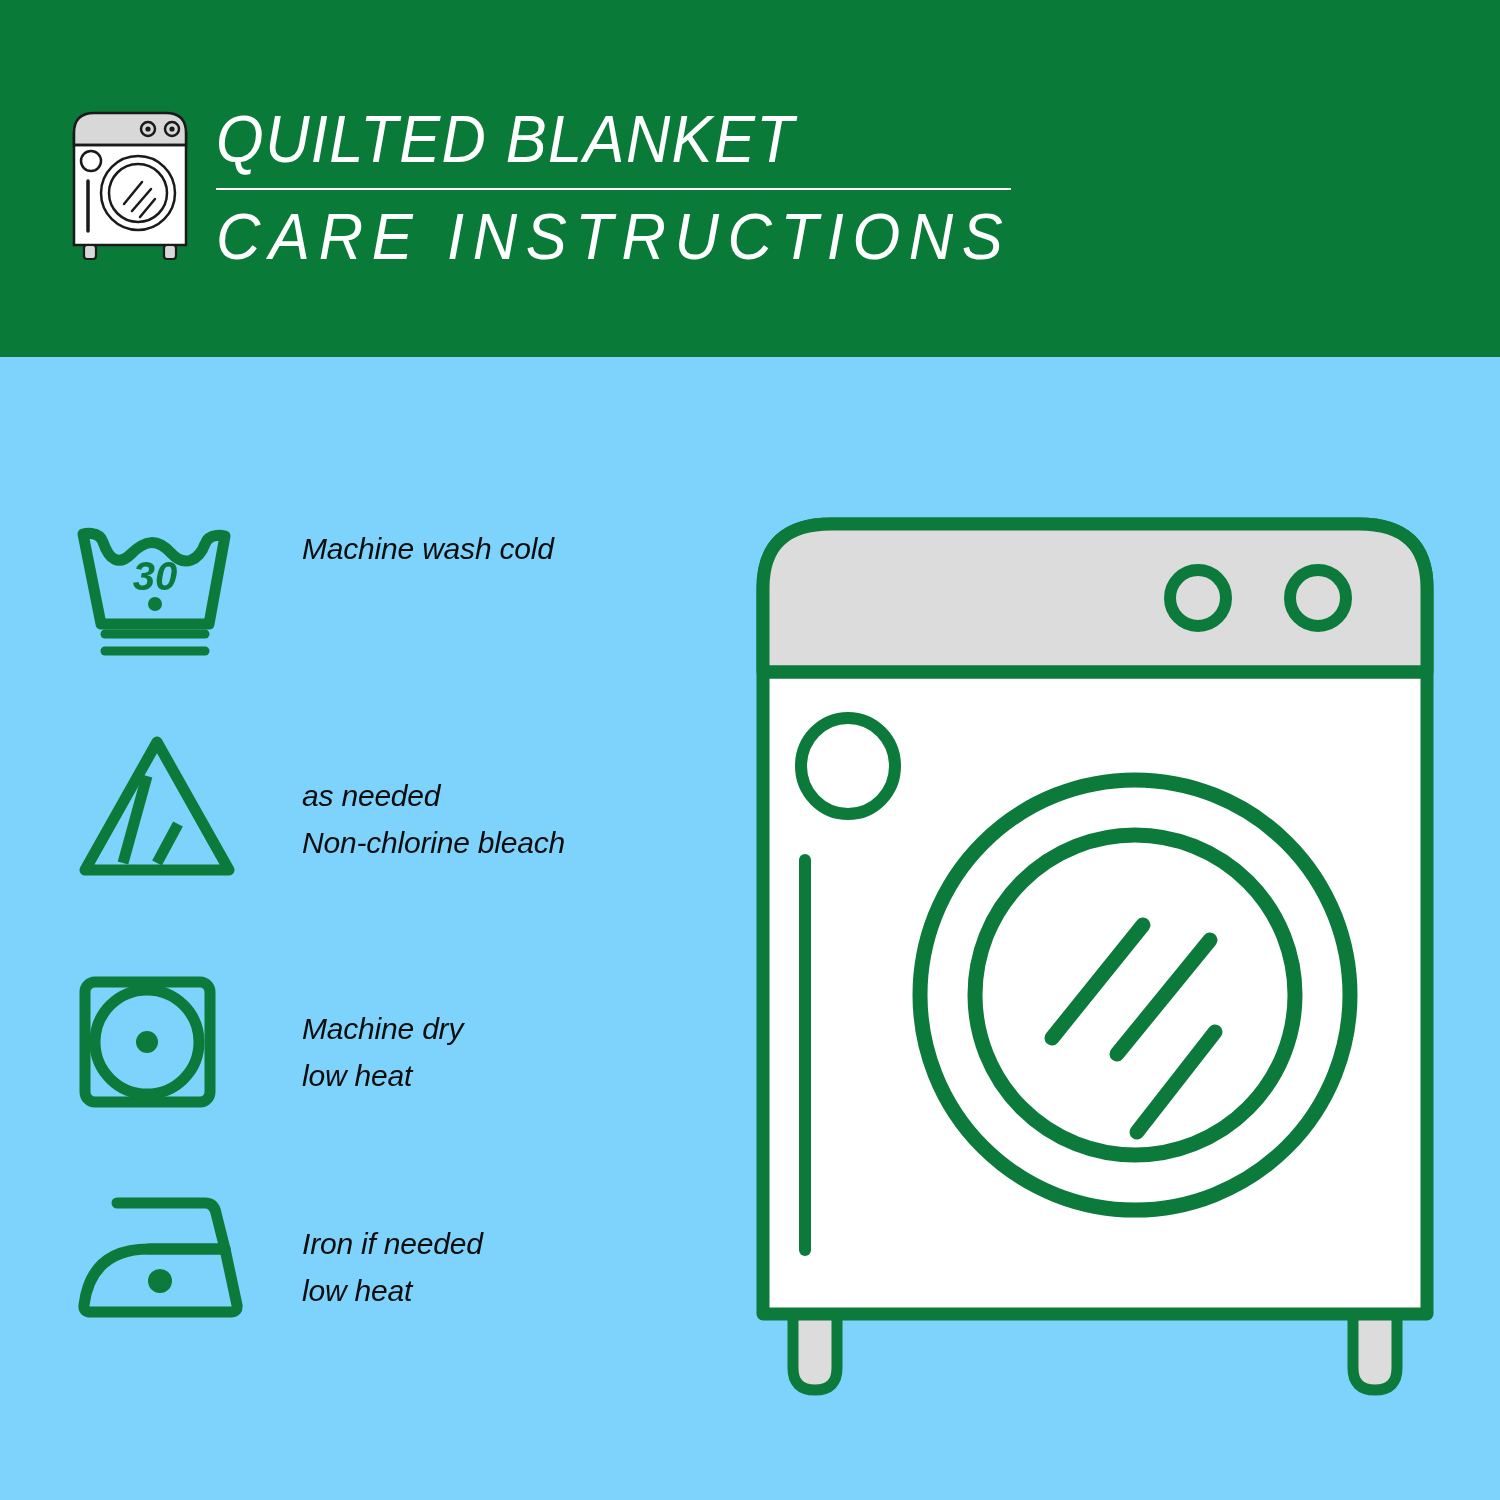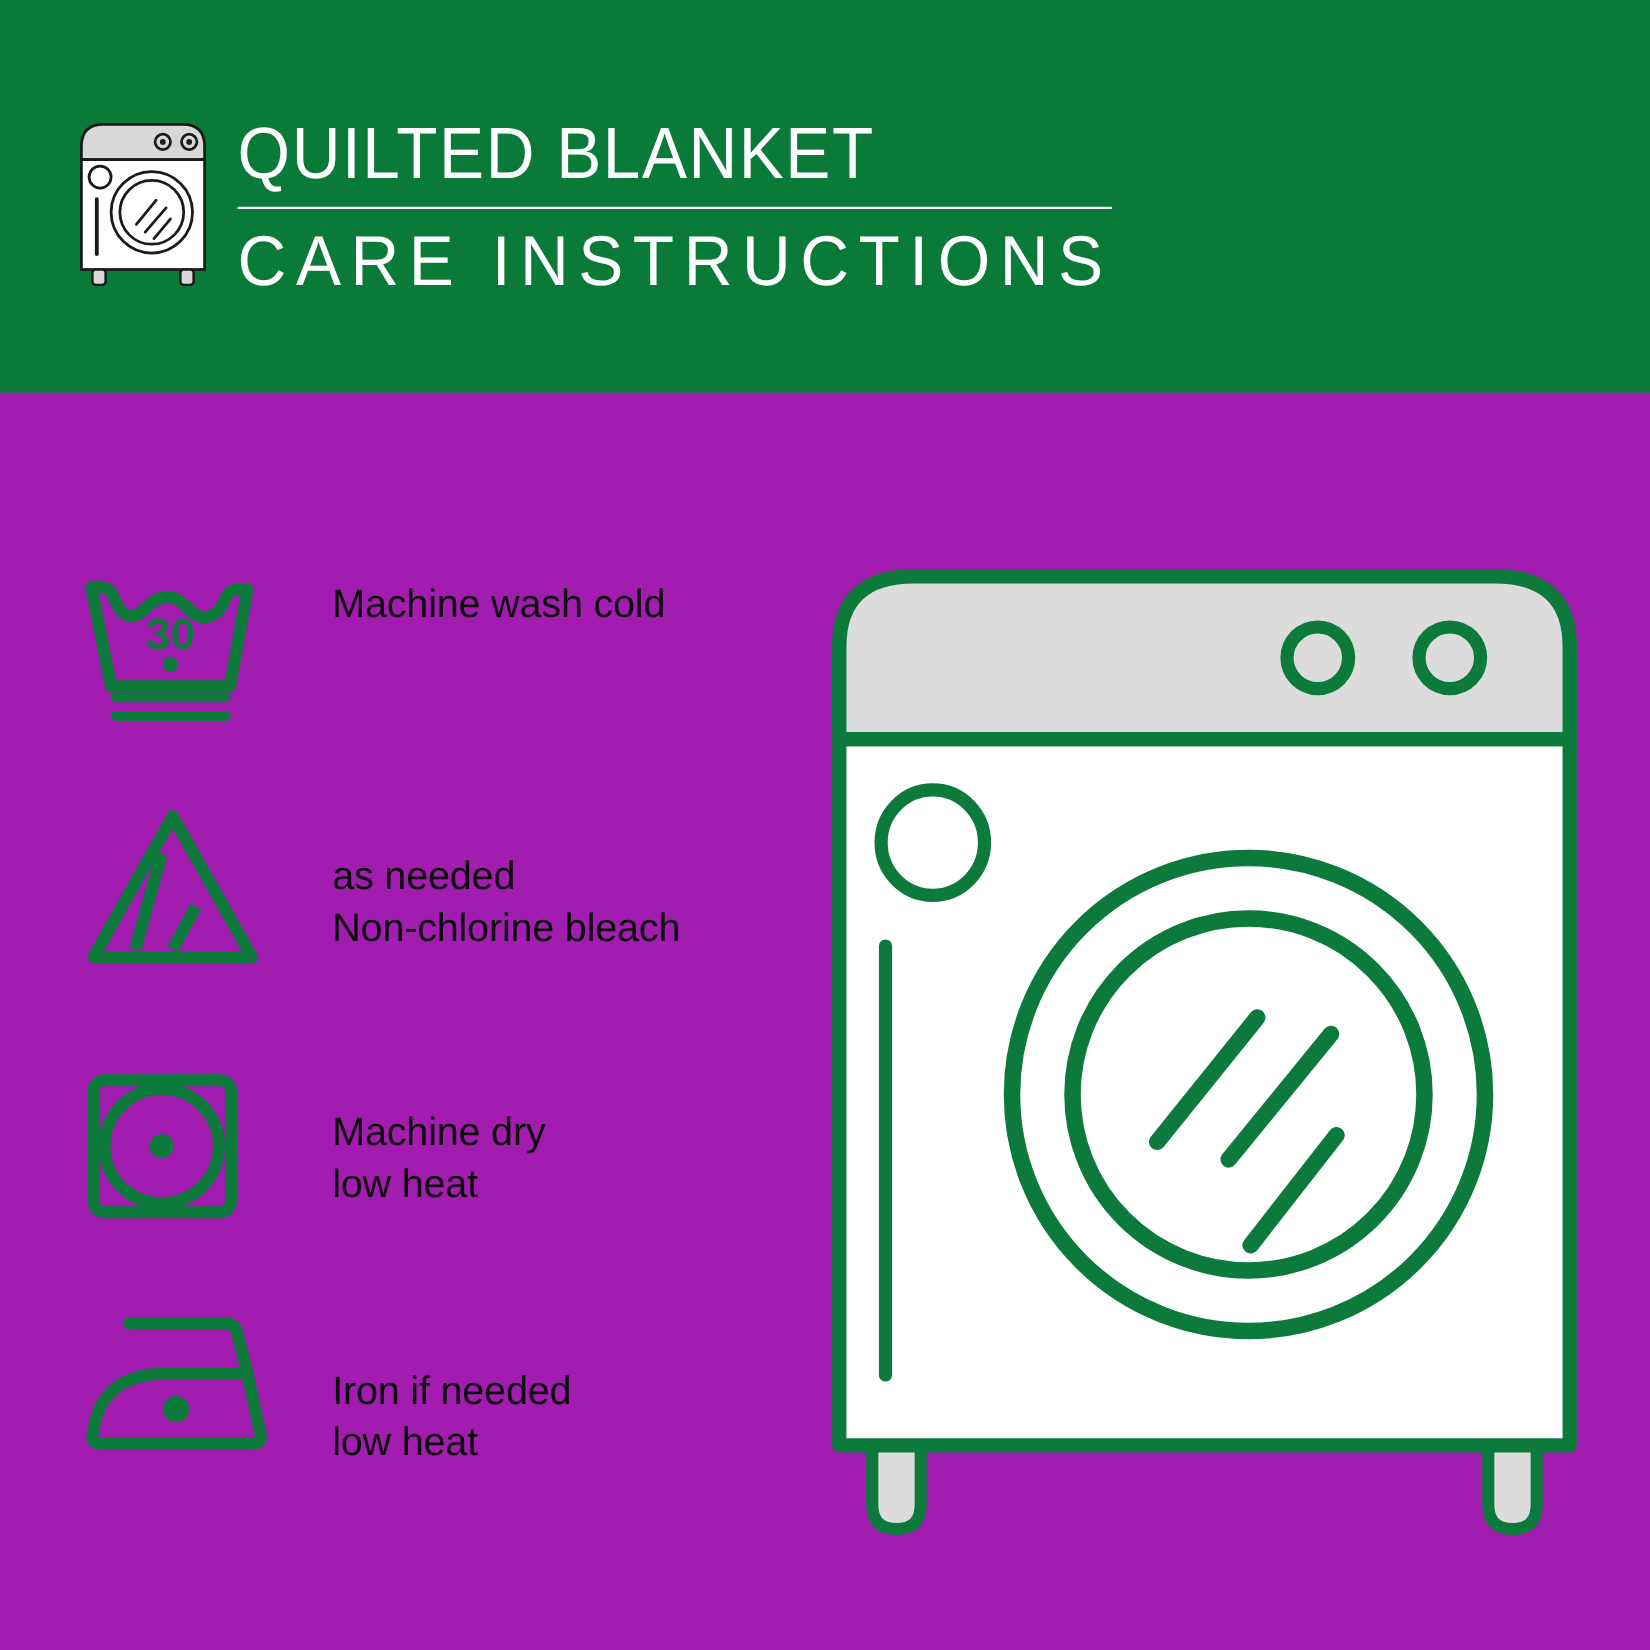--- a/index.html
+++ b/index.html
@@ -4,23 +4,24 @@
 <style>
   html, body {
     margin: 0;
     padding: 0;
     background: #ffffff;
   }
   #page {
     position: relative;
     width: 1500px;
     height: 1500px;
-    background: #a21caf;
+    background: #7dd3fc;
     font-family: "Liberation Sans", sans-serif;
     overflow: hidden;
+    font-style: italic;
   }
 
   
   #header-band {
     position: absolute;
     left: 0;
     top: 0;
     width: 1500px;
     height: 357px;
     background: #097A38;
@@ -82,21 +83,21 @@
     width: 700px;
   }
   .care-symbol {
     position: absolute;
     left: 75px;
     top: 0;
   }
   .care-text {
     position: absolute;
     left: 302px;
-    font-size: 36px;
+    font-size: 30px;
     line-height: 47px;
     color: #0d0d0d;
     font-weight: 400;
     letter-spacing: -0.2px;
   }
   .care-text .line { display: block; white-space: nowrap; }
 
   #item-wash   { top: 163px; }
   #item-wash   .care-symbol { top: 0px; }
   #item-wash   .care-text   { top: 5px; }
@@ -104,21 +105,21 @@
   #item-bleach { top: 375px; }
   #item-bleach .care-symbol { top: 0px; }
   #item-bleach .care-text   { top: 40px; }
 
   #item-dry    { top: 615px; }
   #item-dry    .care-symbol { top: 0px; }
   #item-dry    .care-text   { top: 33px; }
 
   #item-iron   { top: 832px; }
   #item-iron   .care-symbol { top: 0px; }
-  #item-iron   .care-text   { top: 31px; margin-top: 20px; }
+  #item-iron   .care-text   { top: 31px; }
 
   
   #machine-illustration {
     position: absolute;
     left: 745px;
     top: 500px;
     width: 700px;
     height: 910px;
   }
 </style>

